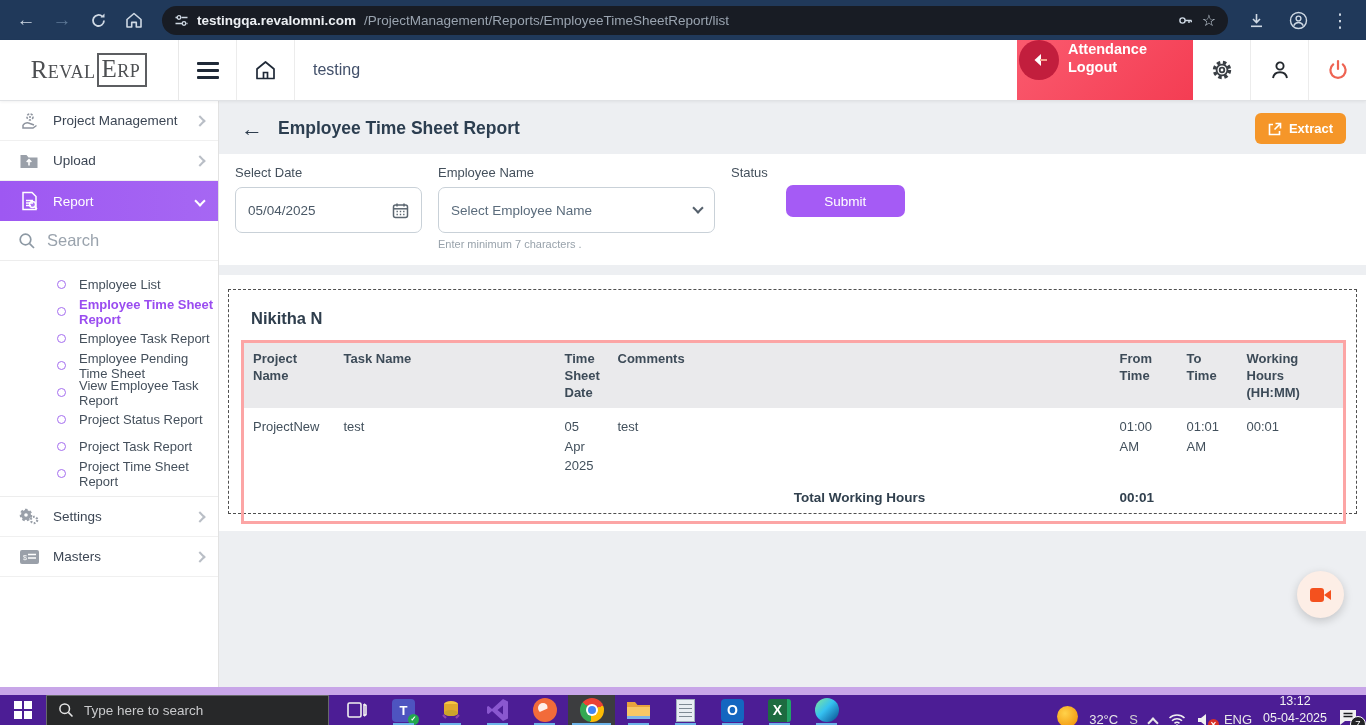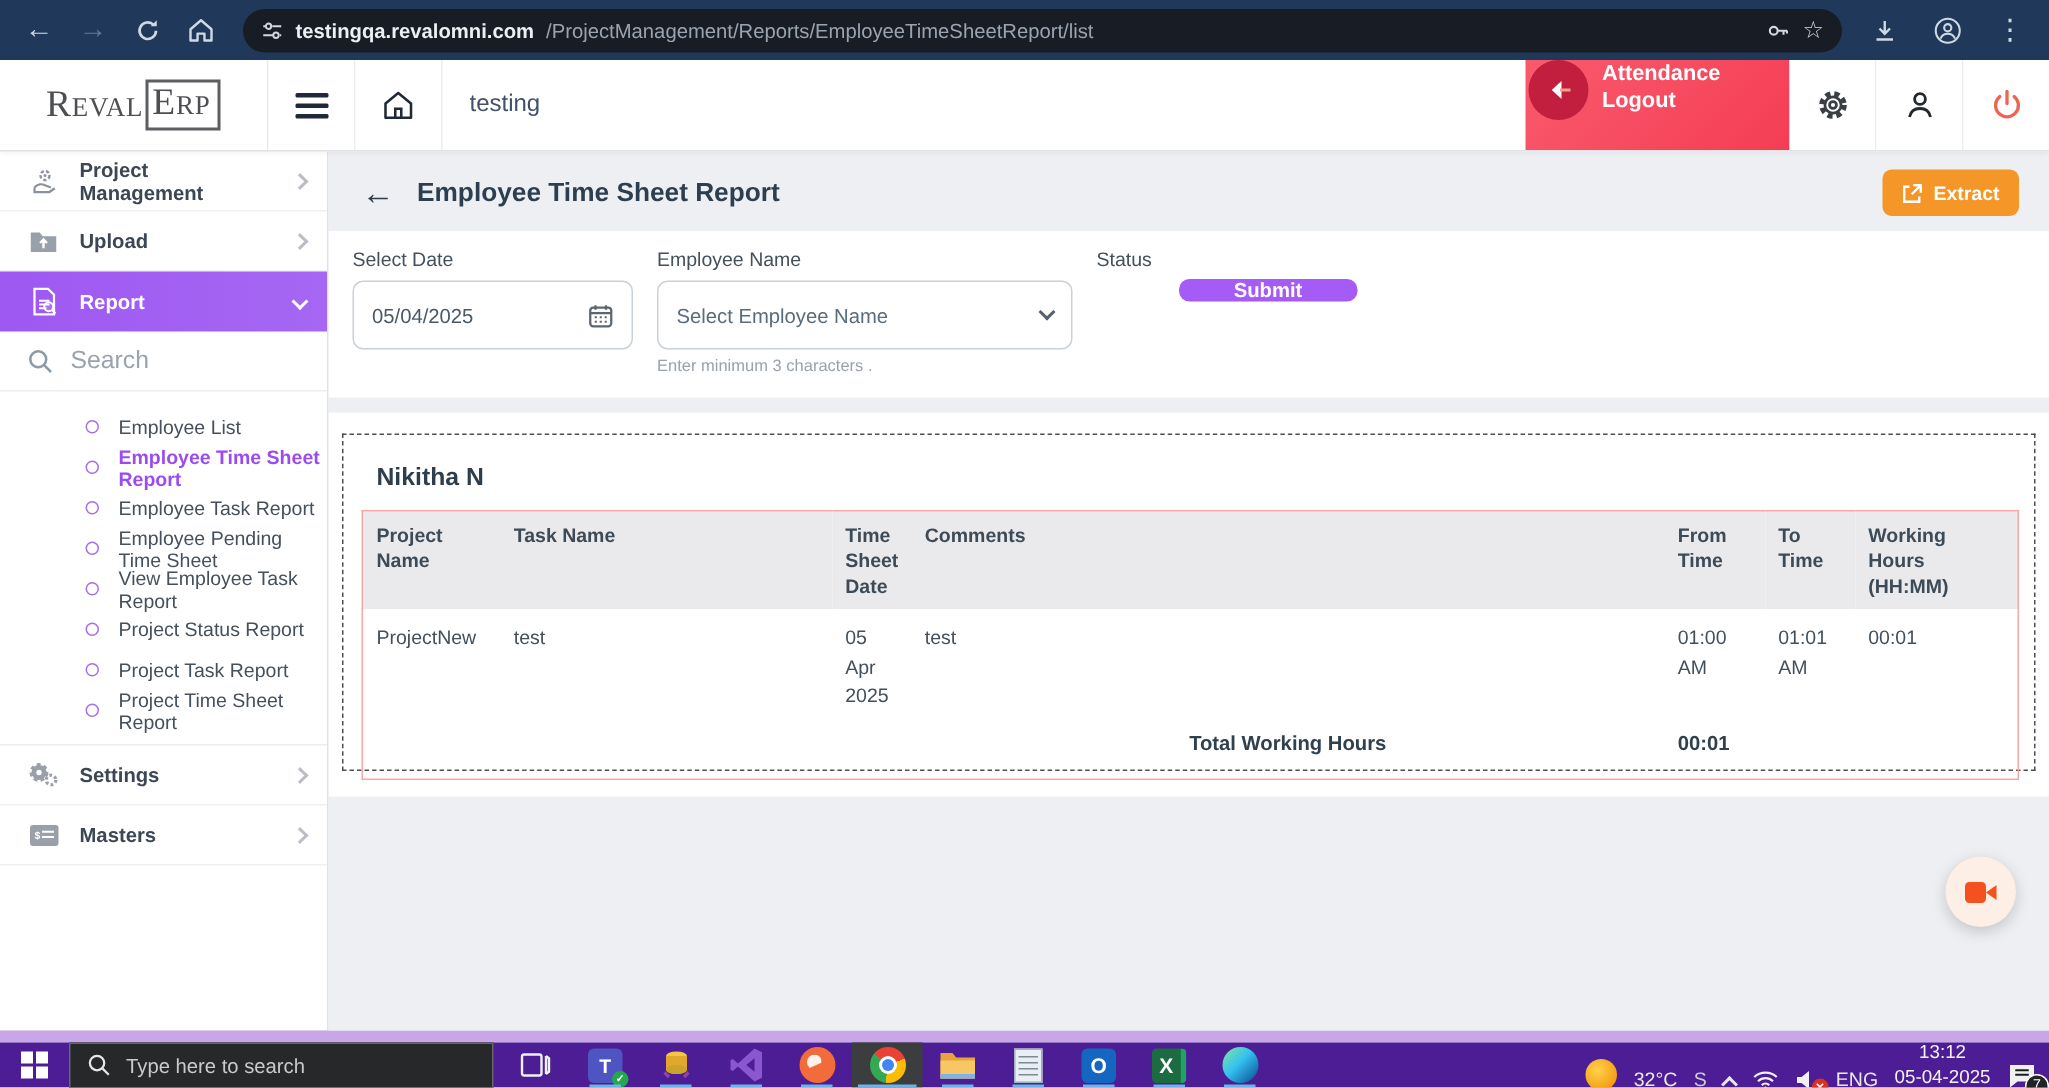--- a/index.html
+++ b/index.html
@@ -31,21 +31,21 @@
   .burger div{width:22px;height:3px;background:#1f2937;border-radius:1px}
   .workspace{font-size:16px;color:#42506a;padding-left:18px}
   .hdr-right{margin-left:auto;display:flex;align-items:stretch;height:100%}
   .att-btn{width:176px;background:linear-gradient(135deg,#fa5a6e,#f43d53);border:none;display:flex;align-items:flex-start;gap:9px;padding:0 2px;cursor:pointer}
   .att-circle{width:40px;height:40px;border-radius:50%;background:#c21e3d;flex:none;display:flex;align-items:center;justify-content:center}
   .att-text{color:#fff;font-weight:700;font-size:14.5px;line-height:1.25;text-align:left}
 
   
   .body-row{flex:1;display:flex;min-height:0}
   .sidebar{width:219px;flex:none;background:#fff;border-right:1px solid #e2e2e2;overflow:hidden}
-  .side-item{height:40px;display:flex;align-items:center;gap:12px;padding:0 14px 0 17px;border-bottom:1px solid #f0f0f0;color:#3c4654;font-weight:700;font-size:13.5px;cursor:pointer}
+  .side-item{height:40px;display:flex;align-items:center;gap:12px;padding:0 14px 0 17px;border-bottom:1px solid #f0f0f0;color:#3c4654;font-weight:400;font-size:13.5px;cursor:pointer}
   .side-ic{width:24px;display:flex;justify-content:center;color:#8d939e;flex:none}
   .chev{width:8px;height:8px;border-right:2px solid #b9bec6;border-bottom:2px solid #b9bec6;flex:none}
   .chev.right{transform:rotate(-45deg)}
   .chev.down{transform:rotate(45deg)}
   .side-item .chev{margin-left:auto}
   .side-item.active{background:linear-gradient(90deg,#9e58f2,#a667f3);color:#fff;border-bottom:none}
   .side-item.active .side-ic{color:#fff}
   .side-item.active .chev{border-color:#fff}
   .search-row{height:40px;display:flex;align-items:center;gap:11px;padding:0 18px;border-bottom:1px solid #ededed}
   .search-row input{border:none;outline:none;flex:1;font-size:16.5px;color:#4a5560;font-family:"Liberation Sans",sans-serif;min-width:0}
@@ -65,25 +65,25 @@
   .filter-card{background:#fff;padding:11px 16px 15px;display:flex;gap:16px;align-items:flex-start}
   .field label{display:block;font-size:13px;color:#44505c;margin-bottom:7px}
   .control{height:46px;border:1px solid #c9d1d8;border-radius:7px;display:flex;align-items:center;padding:0 12px;font-size:13.5px;background:#fff;justify-content:space-between;cursor:pointer}
   .date-ctl{width:187px}
   .date-ctl input{border:none;outline:none;width:110px;font-size:13.5px;color:#4a5866;font-family:"Liberation Sans",sans-serif}
   .sel-emp{width:277px;color:#5b6c7c}
   .sel-status{width:278px;color:#5b6c7c}
   .ctl-chev{width:8px;height:8px;border-right:2px solid #55606c;border-bottom:2px solid #55606c;transform:rotate(45deg);margin-top:-4px}
   .hint{font-size:11px;color:#98a2ab;margin-top:5px}
   .submit-wrap{padding-top:20px;margin-left:2px}
-  .submit-btn{background:#a55bf5;color:#fff;border:none;border-radius:7px;height:15px;width:119px;font-weight:700;font-size:13.5px;cursor:pointer}
+  .submit-btn{background:#a55bf5;color:#fff;border:none;border-radius:7px;height:32px;width:119px;font-weight:400;font-size:13.5px;cursor:pointer}
   .table-card{background:#fff;margin-top:10px;padding:14px 9px 17px;height:256px}
   .dashed-box{border:1px dashed #4f4f4f;height:100%;padding:18px 10px 0 12px}
   .emp-name{font-size:16.5px;font-weight:700;color:#2f3e4d;margin:1px 0 12px 10px}
-  table.report{width:100%;border-collapse:collapse;border:1px solid #fca5a5;table-layout:fixed;font-size:13px;color:#42505c}
+  table.report{width:100%;border-collapse:collapse;border:3px solid #fca5a5;table-layout:fixed;font-size:13px;color:#42505c}
   table.report th{background:#eaeaec;font-weight:600;text-align:left;vertical-align:top;padding:7px 9px;line-height:1.32;color:#3d4b58;font-size:13px}
   table.report td{vertical-align:top;padding:9px 9px 0;line-height:1.5}
   tr.data-row{height:78px}
   tr.total-row td{padding:2px 9px 12px;font-weight:700;color:#31404e;font-size:13.5px}
   .total-label-cell{text-align:center}
   .camera-fab{position:absolute;right:22px;top:470px;width:47px;height:47px;border-radius:50%;background:#fdeee6;box-shadow:0 3px 10px rgba(0,0,0,.18);display:flex;align-items:center;justify-content:center;cursor:pointer;border:none}
 
   
   .purple-strip{height:8px;background:#c8a6e8;flex:none}
   .taskbar{height:30px;background:#4c1d95;flex:none;display:flex;align-items:center;color:#e8e8e8}
@@ -361,21 +361,21 @@
                 <path d="M4.5 9.5h1.4M7.8 9.5h1.4M11.1 9.5h1.4M4.5 12.5h1.4M7.8 12.5h1.4M11.1 12.5h1.4" stroke="#5b6670" stroke-width="1.4"></path>
               </svg>
           </div>
         </div>
         <div class="field">
           <label>Employee Name</label>
           <div class="control sel-emp">
             <span>Select Employee Name</span>
             <span class="ctl-chev"></span>
           </div>
-          <div class="hint">Enter minimum 3 characters .</div>
+          <div class="hint">Enter minimum 7 characters .</div>
         </div>
         <div class="field">
           <label>Status</label>
         </div>
         <div class="submit-wrap">
           <button class="submit-btn">Submit</button>
         </div>
       </div>
 
       <div class="table-card">

